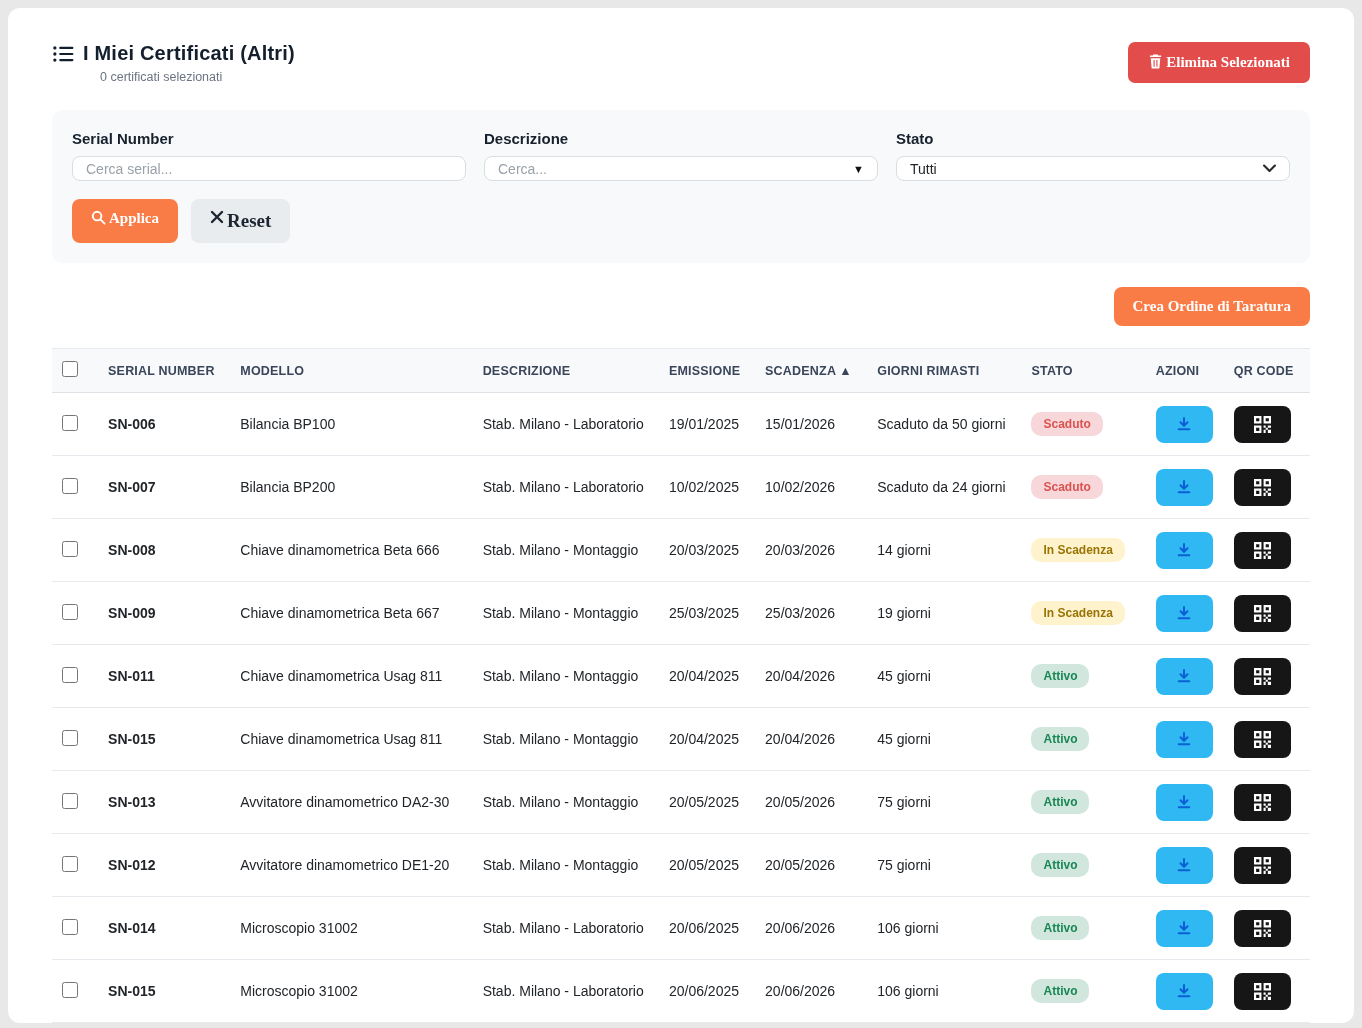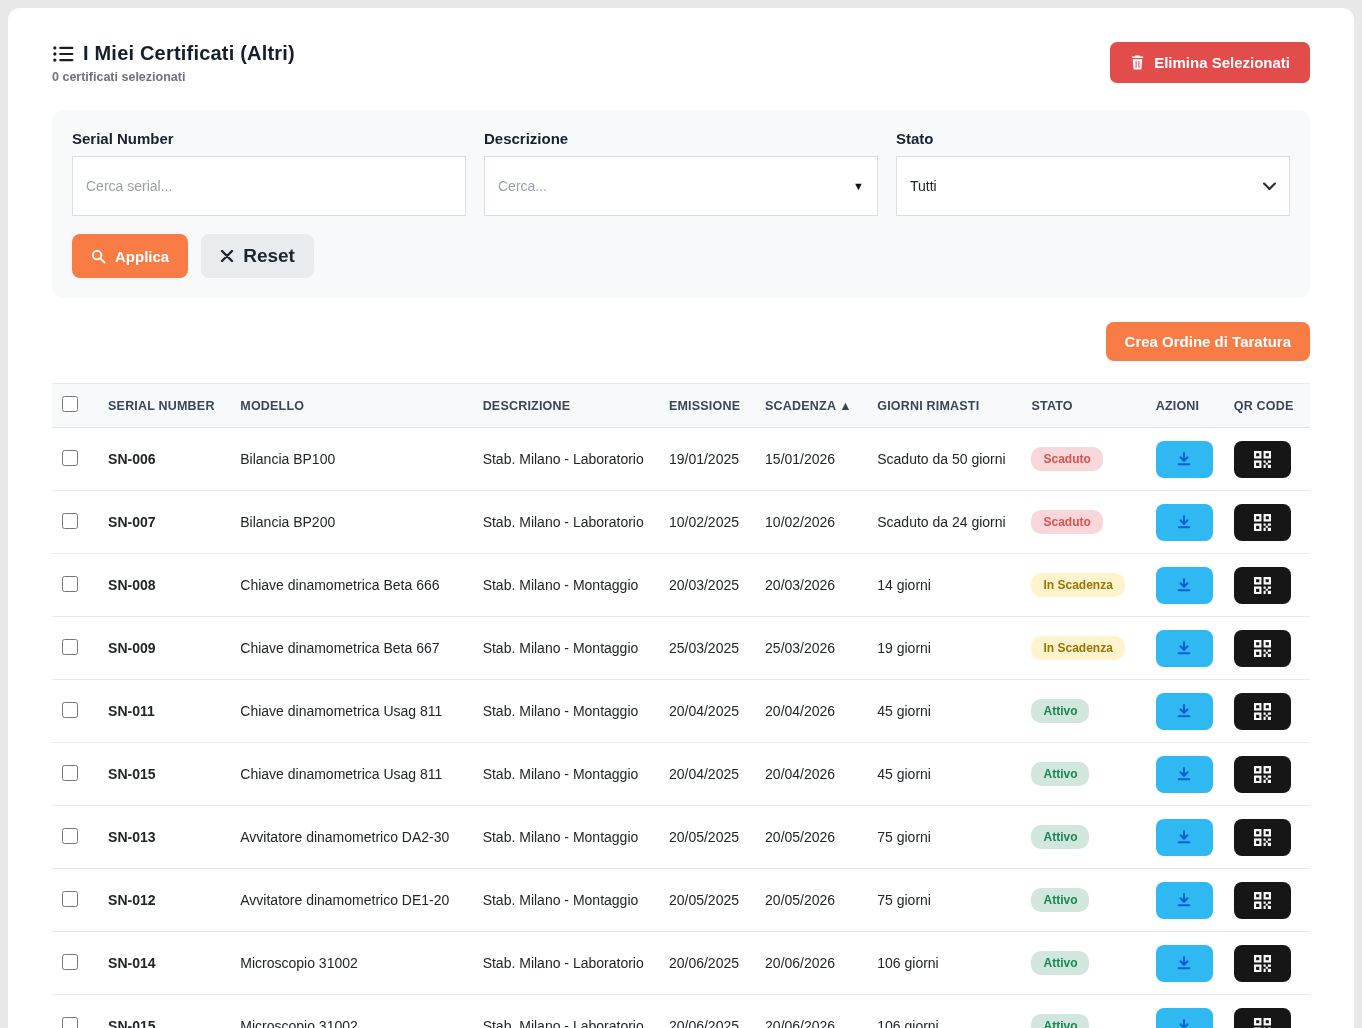--- a/index.html
+++ b/index.html
@@ -12,34 +12,34 @@
   }
   .card {
     background: #fff; margin: 8px; border-radius: 12px;
     padding: 34px 44px 0 44px; min-height: 1012px;
   }
   
   .card-head { display: flex; justify-content: space-between; align-items: flex-start; }
   .title-line { display: flex; align-items: center; gap: 9px; }
   h1 { font-size: 20px; color: #141f2d; letter-spacing: .2px; }
   .title-icon { display: inline-flex; align-items: center; }
-  .subtitle { font-size: 12.5px; font-weight: bold; color: #6b7480; margin-top: 5px; }
+  .subtitle { font-size: 12.5px; font-weight: normal; color: #6b7480; margin-top: 5px; margin-left: 48px; }
   .btn {
-    display: inline-flex; align-items: center; gap: 9px;
+    display: inline-flex; align-items: flex-start; gap: 3px;
     border: none; cursor: pointer; font-weight: bold;
-    font-family: Liberation Sans, sans-serif;
+    font-family: Liberation Serif, serif;
   }
   .btn-danger { background: var(--danger); color: #fff; font-size: 15px; padding: 12px 20px; border-radius: 7px; }
   
   .filters { background: #f8f9fa; border-radius: 10px; padding: 20px; margin-top: 26px; }
   .filter-grid { display: grid; grid-template-columns: 1fr 1fr 1fr; gap: 18px; }
   .filter-field label { font-size: 15px; font-weight: bold; color: #16212e; display: block; margin-bottom: 9px; }
   .input, .select-like {
-    width: 100%; height: 60px; background: #fff;
-    border: 1px solid #d9dee3; border-radius: 0;
+    width: 100%; height: 25px; background: #fff;
+    border: 1px solid #d9dee3; border-radius: 8px;
     font-size: 14px; padding: 0 13px; color: #212529;
     font-family: "Liberation Sans", sans-serif;
   }
   .input { outline: none; }
   .input::placeholder { color: #9aa1a9; }
   .select-like { display: flex; align-items: center; justify-content: space-between; cursor: pointer; }
   .muted { color: #9aa1a9; }
   .caret { font-size: 11px; color: #111; }
   .filter-actions { margin-top: 18px; display: flex; gap: 13px; }
   .btn-orange { background: var(--accent-orange); color: #fff; font-size: 15px; padding: 11px 19px; border-radius: 8px; }

